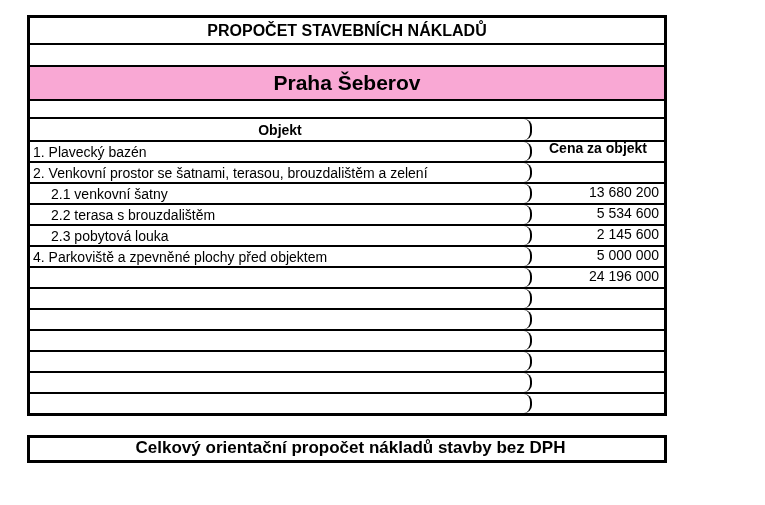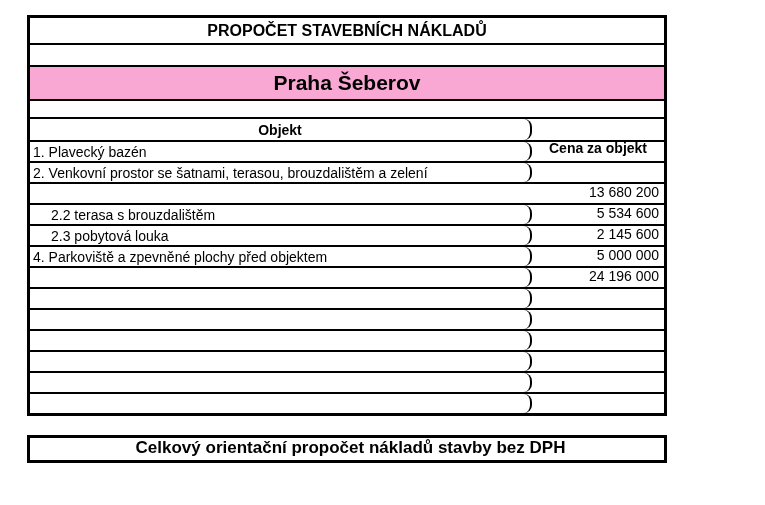--- a/index.html
+++ b/index.html
@@ -81,20 +81,21 @@
     </div>
 
     <div class="row">
       <div class="c1">1. Plavecký bazén</div>
     </div>
     <div class="row">
       <div class="c1">2. Venkovní prostor se šatnami, terasou, brouzdalištěm a zelení</div>
       <div class="c2">13 680 200</div>
     </div>
     <div class="row">
+      <div class="c1 indent">2.1 venkovní šatny</div>
       <div class="c2">5 534 600</div>
     </div>
     <div class="row">
       <div class="c1 indent">2.2 terasa s brouzdalištěm</div>
       <div class="c2">2 145 600</div>
     </div>
     <div class="row">
       <div class="c1 indent">2.3 pobytová louka</div>
       <div class="c2">5 000 000</div>
     </div>

